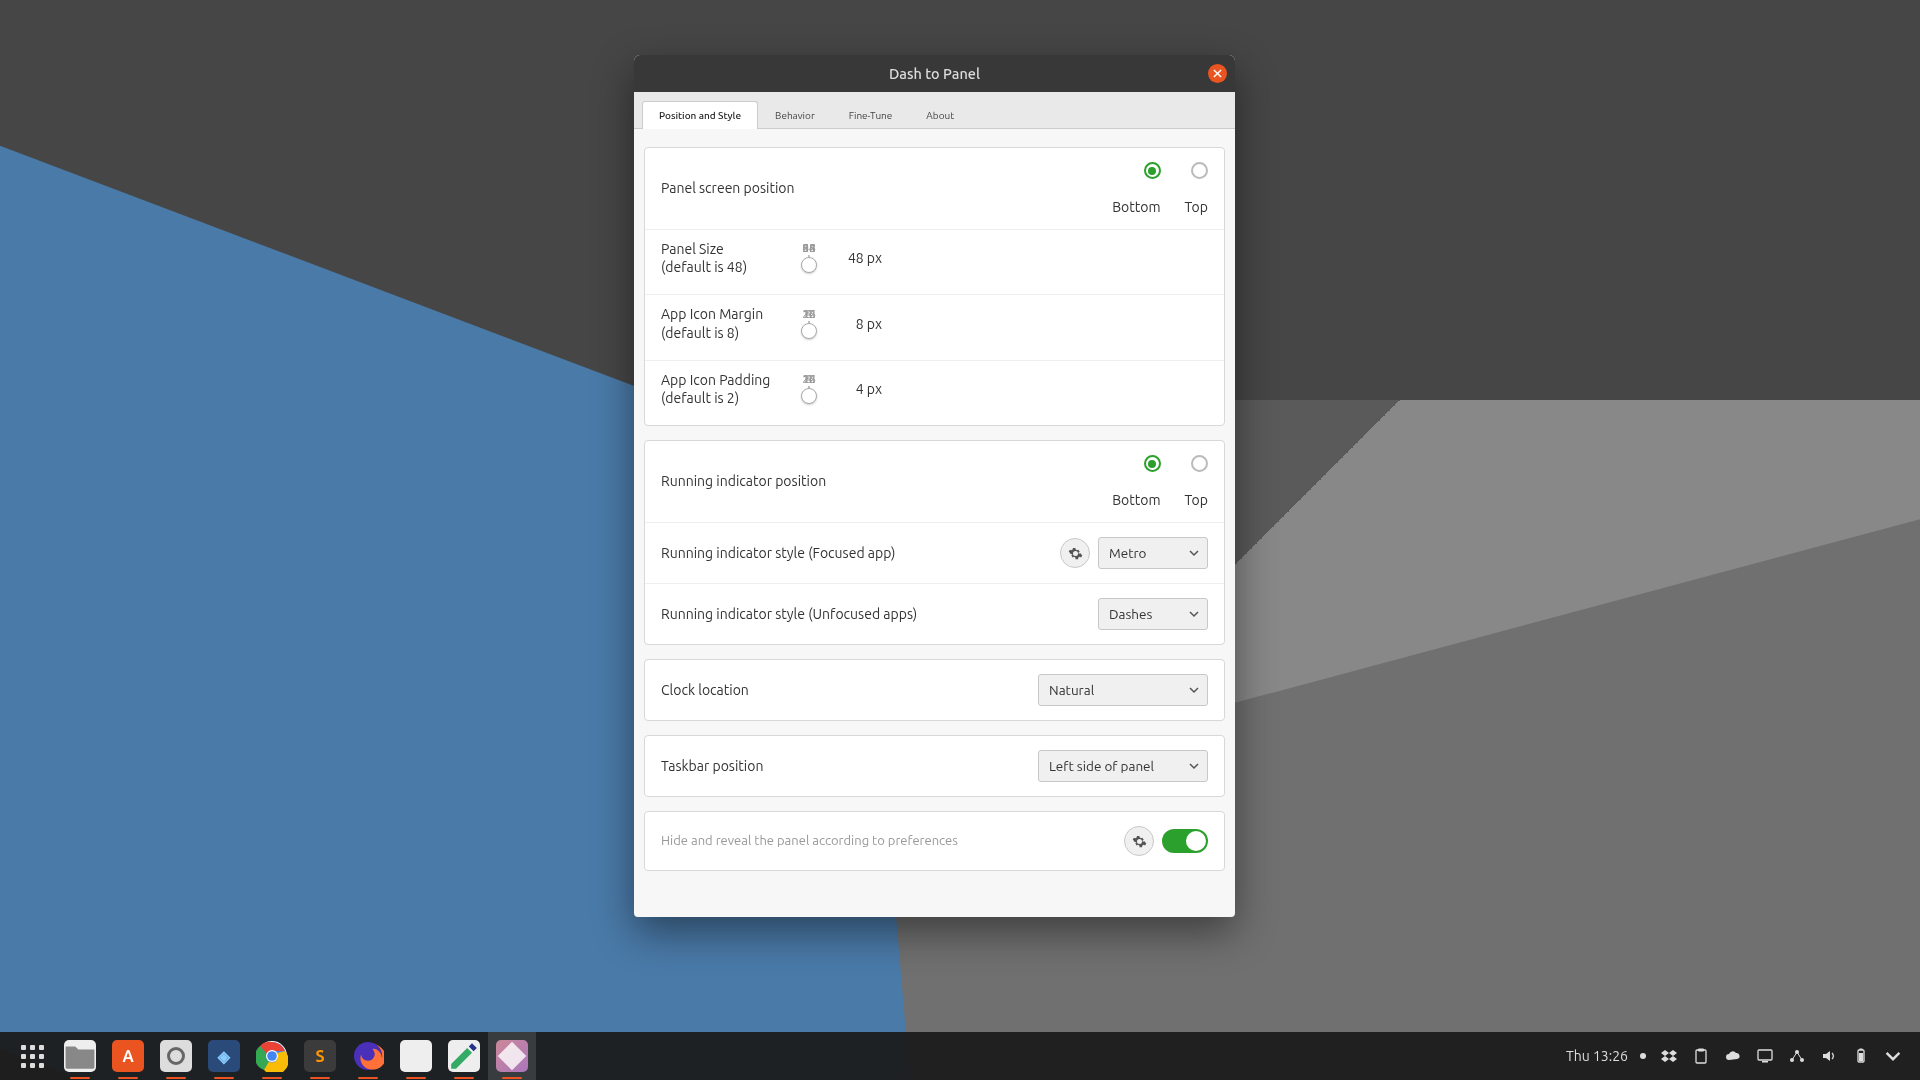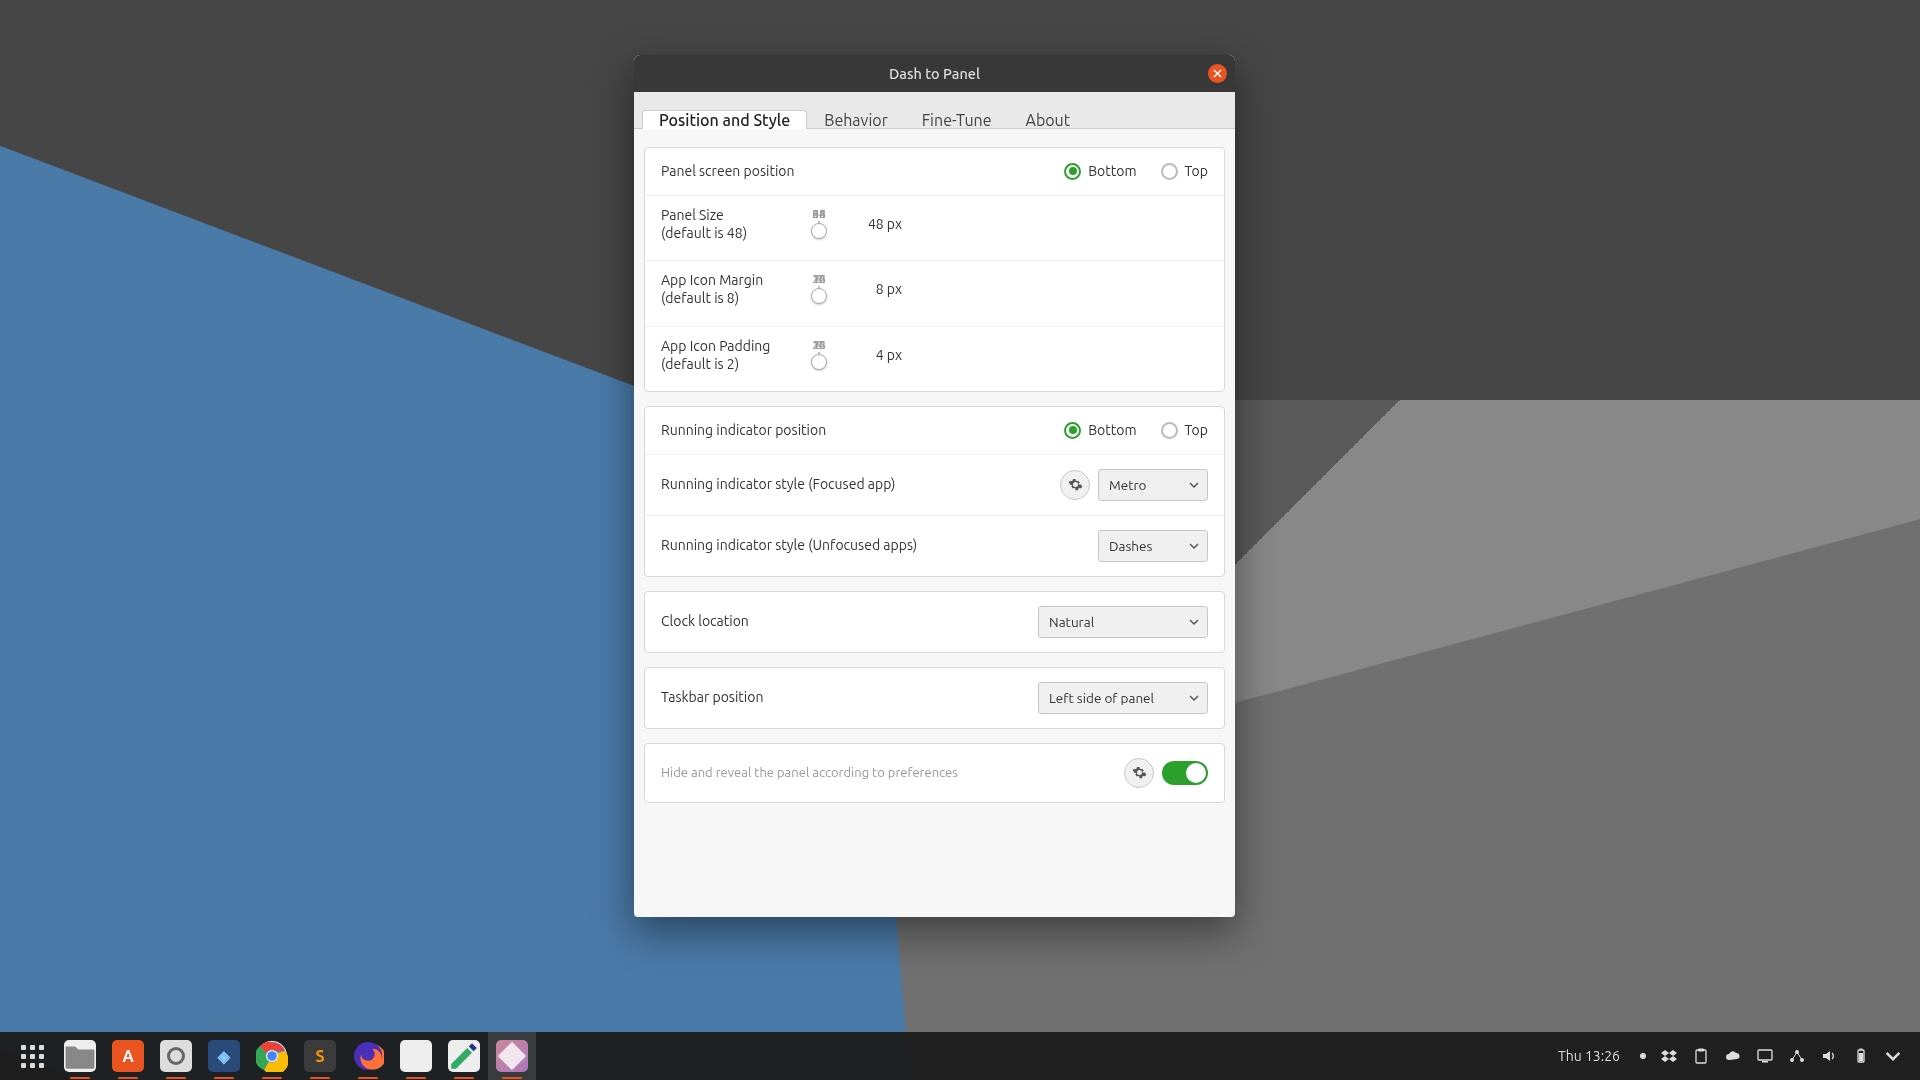--- a/index.html
+++ b/index.html
@@ -28,48 +28,48 @@
 .close-btn {
   position:absolute; right:8px; top:9px; width:19px; height:19px; border-radius:50%;
   background:#e95420; display:flex; align-items:center; justify-content:center; cursor:pointer;
 }
 .close-btn svg { width:9px; height:9px; }
 
 .tabbar {
   height:37px; background:#e9e9e9; display:flex; border-bottom:1px solid #ccc; padding:0 8px; align-items:flex-end;
 }
 .tab {
-  padding:0 16px; font-size:16px; color:#444; cursor:pointer; border:1px solid transparent;
+  padding:8px 16px; font-size:10px; color:#444; cursor:pointer; border:1px solid transparent;
   border-bottom:none; border-radius:3px 3px 0 0; margin-bottom:-1px;
 }
 .tab.active { background:#fff; border-color:#ccc; font-weight:500; color:#222; }
 
 .content { padding:18px 10px; }
 
 .card {
   background:#fff; border:1px solid #d8d8d8; border-radius:4px; margin-bottom:14px;
 }
 .row {
   display:flex; align-items:center; padding:14px 16px; font-size:14px; color:#333;
   border-bottom:1px solid #eee;
 }
 .row:last-child { border-bottom:none; }
 .row-label { flex:1; line-height:1.35; }
 .row-label .hint { font-size:13px; color:#999; }
 
 
 .radio-group { display:flex; gap:24px; align-items:center; }
-.radio { display:flex; align-items:flex-start; gap:7px; cursor:pointer; font-size:14px; }
+.radio { display:flex; align-items:flex-end; gap:20px; cursor:pointer; font-size:14px;flex-direction:column; }
 .radio .dot { width:17px; height:17px; border-radius:50%; border:2px solid #bbb; display:flex; align-items:center; justify-content:center; }
 .radio.checked .dot { border-color:#2ca02c; }
 .radio.checked .dot::after { content:""; width:8px; height:8px; background:#2ca02c; border-radius:50%; }
 
 
 .slider-row { padding:10px 16px 18px 16px; }
-.slider-wrap { display:flex; align-items:center; gap:28px; }
+.slider-wrap { display:flex; align-items:center; gap:18px; }
 .slider-lbl { width:130px; line-height:1.3; }
 .slider-container { flex:1; position:relative; height:34px; }
 .ticks { display:flex; position:absolute; top:0; left:0; right:0; height:14px; }
 .tick { position:absolute; transform:translateX(-50%); font-size:12px; color:#999; text-align:right; }
 .tick::after { content:""; display:block; width:1px; height:5px; background:#bbb; margin:1px auto 0; }
 .track { position:absolute; top:22px; left:0; right:0; height:4px; background:#ddd; border-radius:2px; }
 .track .fill { position:absolute; left:0; top:0; bottom:0; background:#2e9bd6; border-radius:2px; }
 .thumb { position:absolute; top:16px; width:16px; height:16px; background:#fff; border:1px solid #aaa; border-radius:50%; transform:translateX(-50%); box-shadow:0 1px 2px rgba(0,0,0,0.2); cursor:pointer; }
 .slider-val { width:55px; text-align:right; font-size:14px; color:#333; }
 
@@ -92,21 +92,21 @@
 .task-left { display:flex; align-items:center; gap:0; }
 .task-icon { width:48px; height:48px; display:flex; align-items:center; justify-content:center; cursor:pointer; position:relative; }
 .task-icon.active { background:rgba(255,255,255,0.12); }
 .task-icon .ind { position:absolute; bottom:1px; left:14px; right:14px; height:2px; background:#e95420; border-radius:1px; }
 .task-icon svg, .task-icon .icn { width:32px; height:32px; }
 .icn { border-radius:5px; display:flex; align-items:center; justify-content:center; font-size:16px; font-weight:bold; }
 
 .task-right { margin-left:auto; display:flex; align-items:center; gap:14px; padding-right:10px; font-size:14px; }
 .tray-icon { width:18px; height:18px; display:flex; align-items:center; justify-content:center; cursor:pointer; }
 .tray-icon svg { width:16px; height:16px; fill:#ddd; }
-.clock { display:flex; align-items:center; gap:20px; cursor:pointer; }
+.clock { display:flex; align-items:center; gap:12px; cursor:pointer; }
 .clock .bullet { width:6px; height:6px; border-radius:50%; background:#ddd; }
 
 .apps-grid { display:grid; grid-template-columns:repeat(3,5px); grid-template-rows:repeat(3,5px); gap:4px; }
 .apps-grid span { background:#ddd; border-radius:1px; }
 </style>
 </head>
 <body>
 
 <div class="wallpaper">
   <div class="shape3"></div>

